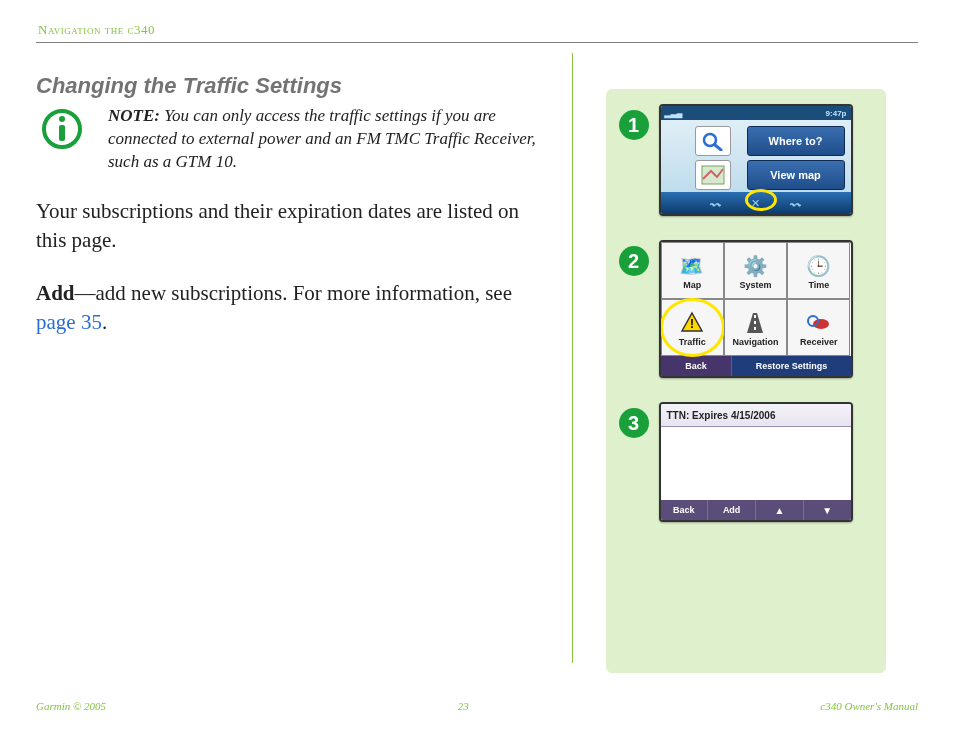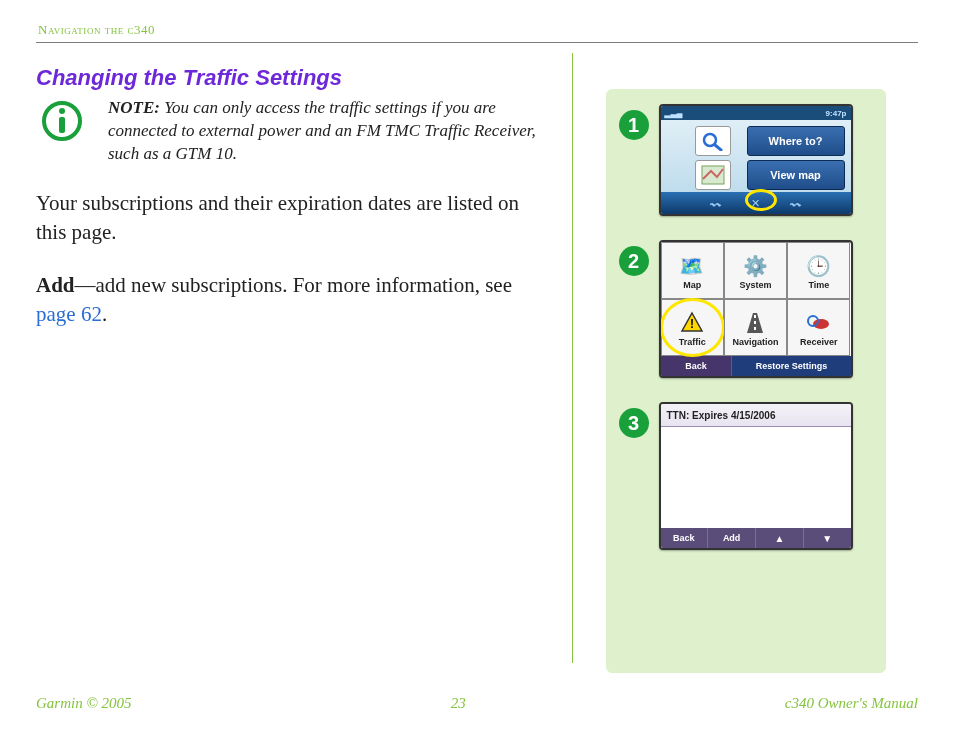--- a/index.html
+++ b/index.html
@@ -50,22 +50,22 @@
     flex: 1;
     display: flex;
     justify-content: center;
     padding-top: 36px;
   }
   .section-title {
     font-family: 'Trebuchet MS', Arial, sans-serif;
     font-weight: bold;
     font-style: italic;
     font-size: 22px;
-    margin: 12px 0 6px 0;
-    color: #6d28d9;
+    margin: 20px 0 6px 0;
+    color: #737373;
   }
   .note-row {
     display: flex;
     align-items: flex-start;
     gap: 24px;
     margin-bottom: 6px;
     margin-left: 4px;
   }
   .info-icon {
     flex: none;
@@ -91,21 +91,21 @@
     font-weight: bold;
   }
   .footer {
     position: absolute;
     left: 36px;
     right: 36px;
     bottom: 26px;
     display: flex;
     justify-content: space-between;
     font-style: italic;
-    font-size: 15px;
+    font-size: 11px;
     color: #86c440;
   }
   .footer .page-num { text-align: center; flex: 1; }
 
   
   .panel {
     width: 280px;
     background: #dff1cc;
     border: 1px solid #dff1cc;
     border-radius: 6px;
@@ -163,21 +163,21 @@
   .s2-grid { flex:1; display:grid; grid-template-columns: repeat(3,1fr); grid-template-rows: repeat(2,1fr);}
   .s2-cell { border:1px solid #888; background:#f6f6f6; display:flex; flex-direction:column; align-items:center; justify-content:center; font-family: Arial, sans-serif; font-size:9px; font-weight:bold; color:#222; position:relative; padding:2px;}
   .s2-cell .cell-icon { font-size:20px; height:28px; display:flex; align-items:center; justify-content:center;}
   .s2-highlight { position:absolute; inset:-2px; border:3px solid #ffe600; border-radius:50%; }
   .s2-bar { height:20px; display:flex; background:#2a3a6a; }
   .s2-bar .bar-btn { flex:1; display:flex; align-items:center; justify-content:center; font-family: Arial, sans-serif; font-size:9px; font-weight:bold; color:#fff; border-left:1px solid rgba(255,255,255,0.2);}
   .s2-bar .bar-btn:first-child { flex:0.6; background:#45356a; border-left:none;}
   .s2-bar .bar-btn:last-child { background:#1f3d7a; }
 
   
-  .s3 { height: 148px; display:flex; flex-direction:column; background:#fff;justify-content:flex-end; }
+  .s3 { height: 120px; display:flex; flex-direction:column; background:#fff;justify-content:flex-end; }
   .s3-row { height:22px; border-bottom:1px solid #9a8eb0; background: linear-gradient(#f4f2f8,#e8e4f0); display:flex; align-items:center; padding:0 6px; font-family: Arial, sans-serif; font-size:10px; font-weight:bold; color:#222;}
   .s3-body { flex:1; }
   .s3-bar { height:20px; display:flex; background:#5a4d7a;}
   .s3-bar .bar-btn { flex:1; display:flex; align-items:center; justify-content:center; font-family: Arial, sans-serif; font-size:9px; font-weight:bold; color:#fff; border-left:1px solid rgba(255,255,255,0.2);}
   .s3-bar .bar-btn:first-child{ border-left:none; }
   .s3-bar .arrow{ font-size:10px;}
 
   
   .magnifier svg, .mapthumb svg { width:24px; height:20px; }
 </style>
@@ -201,21 +201,21 @@
           </svg>
         </span>
         <div class="note-text">
           <span class="note-label">NOTE:</span><span> You can only access the traffic settings if you are connected to external power and an FM TMC Traffic Receiver, such as a GTM 10.</span>
         </div>
       </div>
 
       <p class="body-text">Your subscriptions and their expiration dates are listed on this page.</p>
 
       <p class="body-text">
-        <span class="term">Add</span><span>—</span><span>add new subscriptions. For more information, see </span><span class="link">page 62</span><span>.</span>
+        <span class="term">Add</span><span>—</span><span>add new subscriptions. For more information, see </span><span class="link">page 35</span><span>.</span>
       </p>
     </div>
 
     <div class="col-divider"></div>
 
     <div class="col-right">
       <div class="panel">
 
         <div class="step">
           <div class="badge">1</div>

